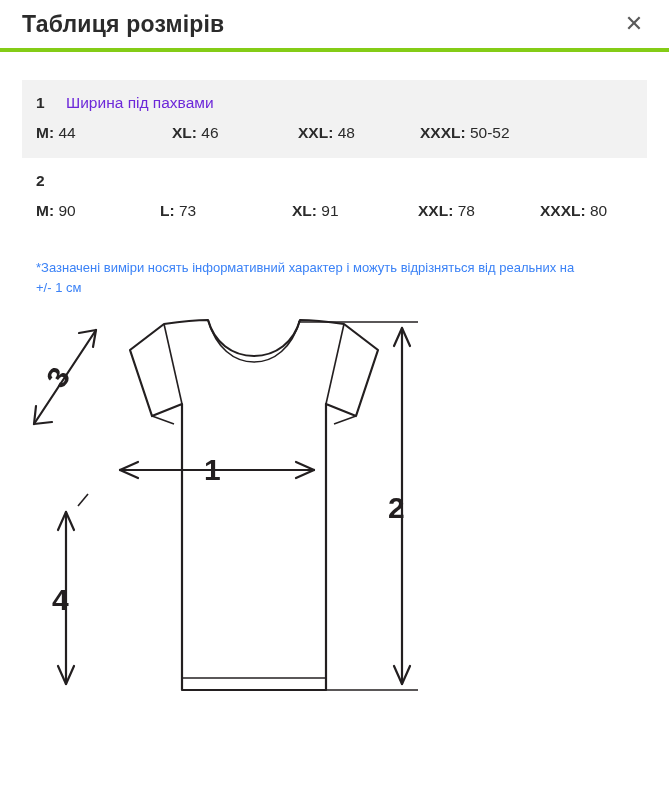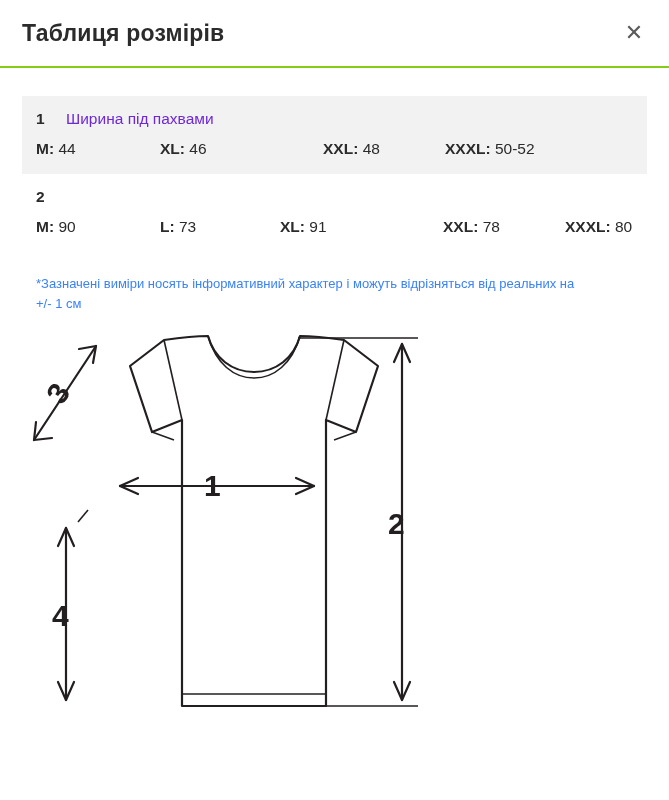--- a/index.html
+++ b/index.html
@@ -13,23 +13,23 @@
     font-family: "Liberation Sans", sans-serif;
     color: #333333;
     overflow: hidden;
     position: relative;
   }
 
   
   .modal-header {
     position: relative;
     padding: 18px 24px 18px 22px;
-    border-bottom: 2px solid #84cc16;
+    border-bottom: 4px solid #84cc16;
     box-sizing: border-box;
-    height: 68px;
+    height: 52px;
     display: flex;
     align-items: center;
   }
   .modal-title {
     font-size: 23px;
     font-weight: bold;
     color: #2b2b2b;
     letter-spacing: 0.2px;
   }
   .close-btn {
@@ -93,22 +93,22 @@
   }
   .size-cell .sz-key {
     font-weight: bold;
   }
   .size-cell .sz-val {
     font-weight: normal;
   }
   
   .size-cell.c0 { flex: 0 0 124px; }
   .size-cell.c1 { flex: 0 0 120px; }
-  .size-cell.c2 { flex: 0 0 126px; }
-  .size-cell.c3 { flex: 0 0 122px; margin-left: 37px; }
+  .size-cell.c2 { flex: 0 0 126px; margin-left: 12px; }
+  .size-cell.c3 { flex: 0 0 122px; }
   .size-cell.c4 { flex: 0 0 auto; }
 
   .note {
     margin: 22px 14px 0 14px;
     font-size: 13px;
     line-height: 1.55;
     color: #3b82f6;
     max-width: 540px;
   }
 

